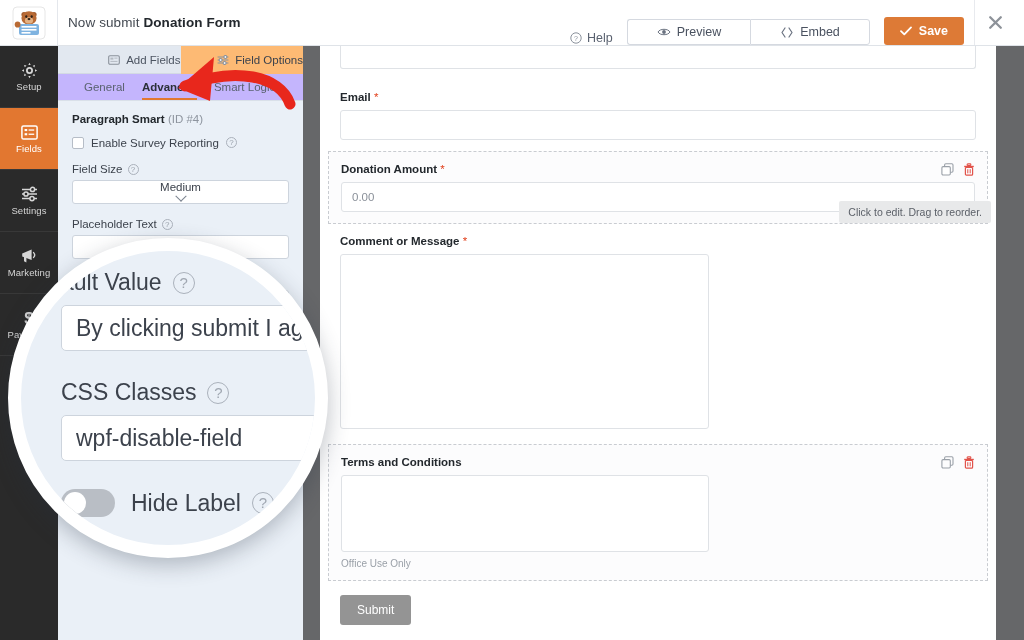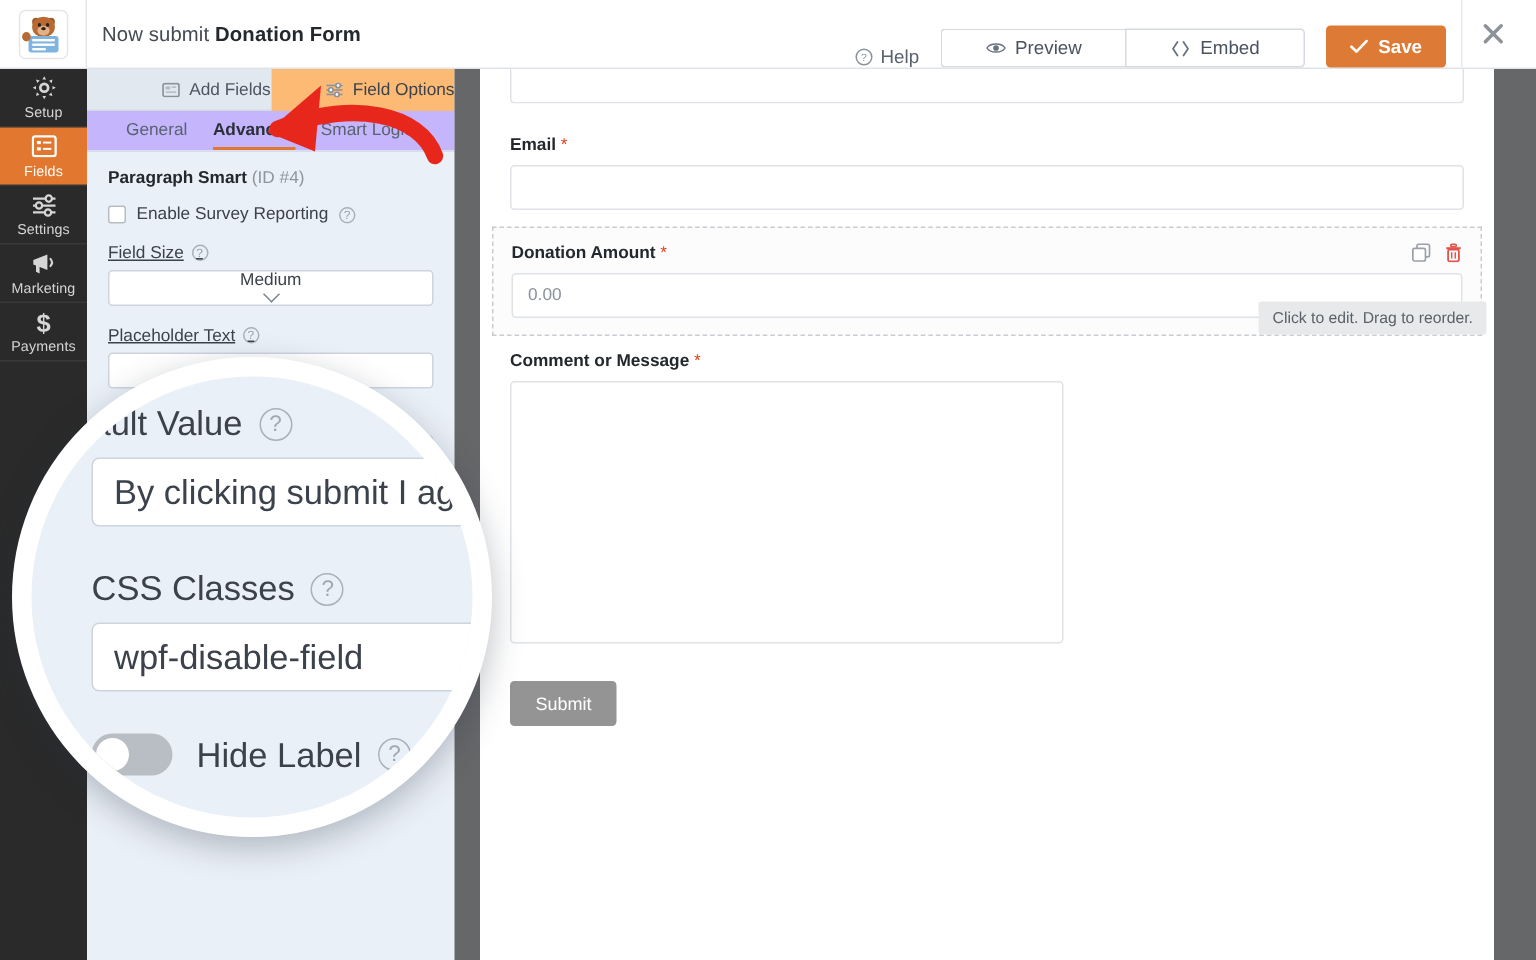--- a/index.html
+++ b/index.html
@@ -51,21 +51,21 @@
     margin-left: 10px; border-left: 1px solid #e8eaee; cursor: pointer;
   }
   .close-x svg { display:block; }
 
   
   .sidebar {
     position: absolute; top: 46px; left: 0; width: 58px; height: 594px;
     background: #2a2a2a;
   }
   .side-item {
-    height: 39px; display: flex; flex-direction: column; align-items: center;
+    height: 62px; display: flex; flex-direction: column; align-items: center;
     justify-content: center; gap: 2px; color: #d6d6d6; cursor: pointer;
     border-bottom: 1px solid #383838;
   }
   .side-item .slabel { font-size: 9.5px; letter-spacing: .1px; }
   .side-item.active { background: #e27730; color: #fff; }
   .side-icon { height: 18px; display:flex; align-items:center; }
 
   
   .panel {
     position: absolute; top: 46px; left: 58px; width: 245px; height: 594px;
@@ -80,24 +80,24 @@
   .panel-tab.active { background: #fdba74; border-bottom-color: transparent; color: #3b424d; }
   .sub-tabs {
     display: flex; gap: 17px; padding: 7px 14px 0 26px; height: 27px;
     border-bottom: 1px solid #d9e0e9; background: #c4b5fd;
   }
   .sub-tab { font-size: 11.5px; color: #5a6270; padding-bottom: 6px; cursor: pointer; }
   .sub-tab.active { color: #2b3038; font-weight: bold; border-bottom: 2px solid #e27730; }
   .panel-body { padding: 12px 14px; }
   .field-title { font-size: 11.5px; font-weight: bold; color: #23282d; margin-bottom: 12px; }
   .field-title .fid { font-weight: normal; color: #8d949e; }
-  .chk-row { display: flex; align-items: center; gap: 7px; margin-bottom: 14px; }
+  .chk-row { display: flex; align-items: flex-start; gap: 7px; margin-bottom: 14px; }
   .chkbox { width: 12px; height: 12px; border: 1px solid #b6bdc7; background: #fff; border-radius: 2px; flex:none; cursor:pointer;}
   .chk-label { font-size: 11.5px; color: #3c424c; }
-  .opt-label { font-size: 11.5px; color: #3c424c; margin-bottom: 5px; display: flex; align-items: flex-start; gap: 5px; text-decoration: underline; }
+  .opt-label { font-size: 11.5px; color: #3c424c; margin-bottom: 5px; display: flex; align-items: flex-end; gap: 5px; }
   .qmark {
     width: 11px; height: 11px; border-radius: 50%; border: 1px solid #aab1bb;
     color: #9aa1ab; font-size: 8px; line-height: 9px; text-align: center; flex: none; cursor: pointer;
   }
   .sel-box, .txt-box {
     width: 100%; height: 24px; background: #fff; border: 1px solid #cdd4dd; border-radius: 3px;
     font-size: 11.5px; color: #3c424c; padding: 0 8px; display: flex; align-items: center;
     margin-bottom: 14px; cursor: text; flex-direction: column;
   }
   .sel-box { justify-content: space-between; cursor: pointer; }
@@ -416,20 +416,41 @@
         <div class="tooltip" style="right:-4px; top:49px;">Click to edit. Drag to reorder.</div>
       </div>
 
       <div class="fld">
         <span class="fld-label">
           <span>Comment or Message</span><span class="req"> *</span>
         </span>
         <div class="ta"></div>
       </div>
 
+      <div class="fld hovered" style="margin-top:4px;">
+        <span class="fld-label">Terms and Conditions</span>
+        <div class="fld-actions">
+          <span class="act-icon">
+            <svg width="13" height="13" viewBox="0 0 13 13">
+              <rect x="3.6" y=".8" width="8.4" height="8.4" rx="1.2" fill="none" stroke="#9aa0a8" stroke-width="1.1"></rect>
+              <rect x=".9" y="3.6" width="8.4" height="8.4" rx="1.2" fill="#fcfcfd" stroke="#9aa0a8" stroke-width="1.1"></rect>
+            </svg>
+          </span>
+          <span class="act-icon">
+            <svg width="12" height="13" viewBox="0 0 12 13">
+              <rect x="1.2" y="2.8" width="9.6" height="1.4" fill="#e2534a"></rect>
+              <rect x="2.4" y="4.4" width="7.2" height="7.8" rx="1" fill="none" stroke="#e2534a" stroke-width="1.2"></rect>
+              <rect x="4.2" y=".9" width="3.6" height="1.6" rx=".6" fill="none" stroke="#e2534a" stroke-width="1.1"></rect>
+              <path d="M4.8 6.2 V10.3 M7.2 6.2 V10.3" stroke="#e2534a" stroke-width="1"></path>
+            </svg>
+          </span>
+        </div>
+        <div class="ta small"></div>
+        <div class="sublabel">Office Use Only</div>
+      </div>
 
       <button class="submit-btn">Submit</button>
     </div>
   </div>
 
   <div class="divider-right"></div>
 
   <div class="annot">
 
     <svg width="1024" height="640" style="position:absolute;top:0;left:0;">

